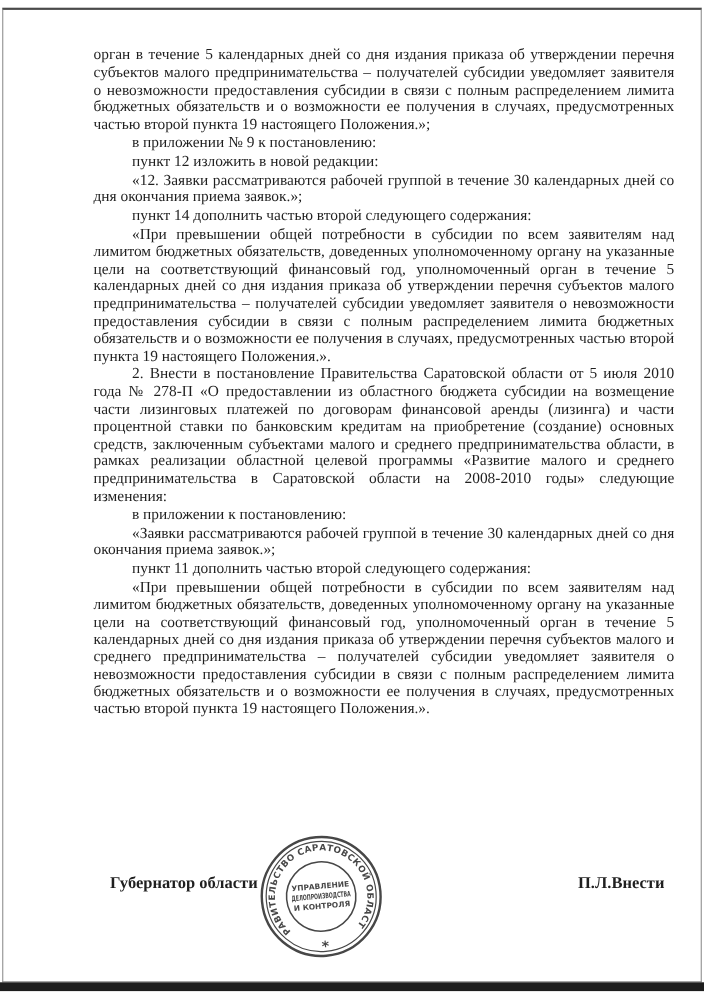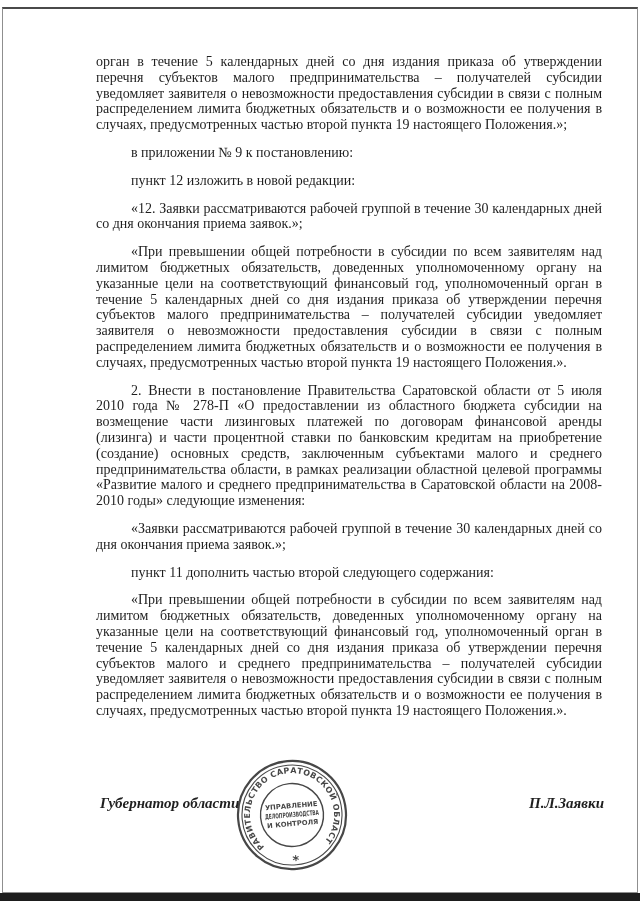--- a/index.html
+++ b/index.html
@@ -11,26 +11,26 @@
     position:absolute;left:2px;top:7px;right:2px;bottom:12px;
     border:1px solid #8f8f8f;border-top:2px solid #4a4a4a;pointer-events:none;
   }
   .scan-bottom{
     position:absolute;left:0;right:0;bottom:4px;height:8px;background:#1d1d1d;
   }
   .body-text{
     position:absolute;left:84px;top:42px;width:530px;
     font-size:14px;line-height:15.8px;text-align:justify;
   }
-  .para{margin:12px;text-indent:35px;}
+  .para{margin:1px;text-indent:35px;}
   .para.no-indent{text-indent:0;}
   .sig-row{
     position:absolute;left:100px;right:36px;top:795px;
     display:flex;justify-content:space-between;align-items:flex-start;
-    font-weight:bold;font-size:15px;z-index:1;font-style:italic;
+    font-weight:bold;font-size:15px;z-index:1;
   }
   .stamp{
     position:absolute;left:227px;top:750px;width:130px;height:130px;z-index:2;
     opacity:0.88;
   }
   .stamp circle{fill:none;stroke:#2e2e2e;}
   .stamp .ring-outer{stroke-width:2.2;}
   .stamp .ring-mid{stroke-width:1.1;}
   .stamp .ring-inner{stroke-width:1.4;}
   .stamp text{
@@ -46,30 +46,32 @@
 <div class="page">
 
   <div class="scan-frame"></div>
   <div class="scan-bottom"></div>
 
   <main class="body-text">
     <p class="para no-indent">орган в течение 5 календарных дней со дня издания приказа об утверждении перечня субъектов малого предпринимательства – получателей субсидии уведомляет заявителя о невозможности предоставления субсидии в связи с полным распределением лимита бюджетных обязательств и о возможности ее получения в случаях, предусмотренных частью второй пункта 19 настоящего Положения.»;</p>
     <p class="para">в приложении № 9 к постановлению:</p>
     <p class="para">пункт 12 изложить в новой редакции:</p>
     <p class="para">«12. Заявки рассматриваются рабочей группой в течение 30 календарных дней со дня окончания приема заявок.»;</p>
+    <p class="para">пункт 14 дополнить частью второй следующего содержания:</p>
     <p class="para">«При превышении общей потребности в субсидии по всем заявителям над лимитом бюджетных обязательств, доведенных уполномоченному органу на указанные цели на соответствующий финансовый год, уполномоченный орган в течение 5 календарных дней со дня издания приказа об утверждении перечня субъектов малого предпринимательства – получателей субсидии уведомляет заявителя о невозможности предоставления субсидии в связи с полным распределением лимита бюджетных обязательств и о возможности ее получения в случаях, предусмотренных частью второй пункта 19 настоящего Положения.».</p>
     <p class="para">2. Внести в постановление Правительства Саратовской области от 5 июля 2010 года № 278-П «О предоставлении из областного бюджета субсидии на возмещение части лизинговых платежей по договорам финансовой аренды (лизинга) и части процентной ставки по банковским кредитам на приобретение (создание) основных средств, заключенным субъектами малого и среднего предпринимательства области, в рамках реализации областной целевой программы «Развитие малого и среднего предпринимательства в Саратовской области на 2008-2010 годы» следующие изменения:</p>
+    <p class="para">в приложении к постановлению:</p>
     <p class="para">«Заявки рассматриваются рабочей группой в течение 30 календарных дней со дня окончания приема заявок.»;</p>
     <p class="para">пункт 11 дополнить частью второй следующего содержания:</p>
     <p class="para">«При превышении общей потребности в субсидии по всем заявителям над лимитом бюджетных обязательств, доведенных уполномоченному органу на указанные цели на соответствующий финансовый год, уполномоченный орган в течение 5 календарных дней со дня издания приказа об утверждении перечня субъектов малого и среднего предпринимательства – получателей субсидии уведомляет заявителя о невозможности предоставления субсидии в связи с полным распределением лимита бюджетных обязательств и о возможности ее получения в случаях, предусмотренных частью второй пункта 19 настоящего Положения.».</p>
   </main>
 
   <div class="sig-row">
     <span class="sig-title">Губернатор области</span>
-    <span class="sig-name">П.Л.Заявки</span>
+    <span class="sig-name">П.Л.Внести</span>
   </div>
 
   <svg class="stamp" viewBox="0 0 130 130" aria-hidden="true">
     <g transform="rotate(-5 65 65)">
       <circle class="ring-outer" cx="65" cy="65" r="54"></circle>
       <circle class="ring-mid" cx="65" cy="65" r="50"></circle>
       <circle class="ring-inner" cx="65" cy="65" r="31.5"></circle>
       <path id="ringPath" d="M 35.3 94.7 A 42 42 0 1 1 94.7 94.7" fill="none" stroke="none"></path>
       <text class="ring-text">
         <textPath href="#ringPath" startOffset="50%" text-anchor="middle">ПРАВИТЕЛЬСТВО САРАТОВСКОЙ ОБЛАСТИ</textPath>

